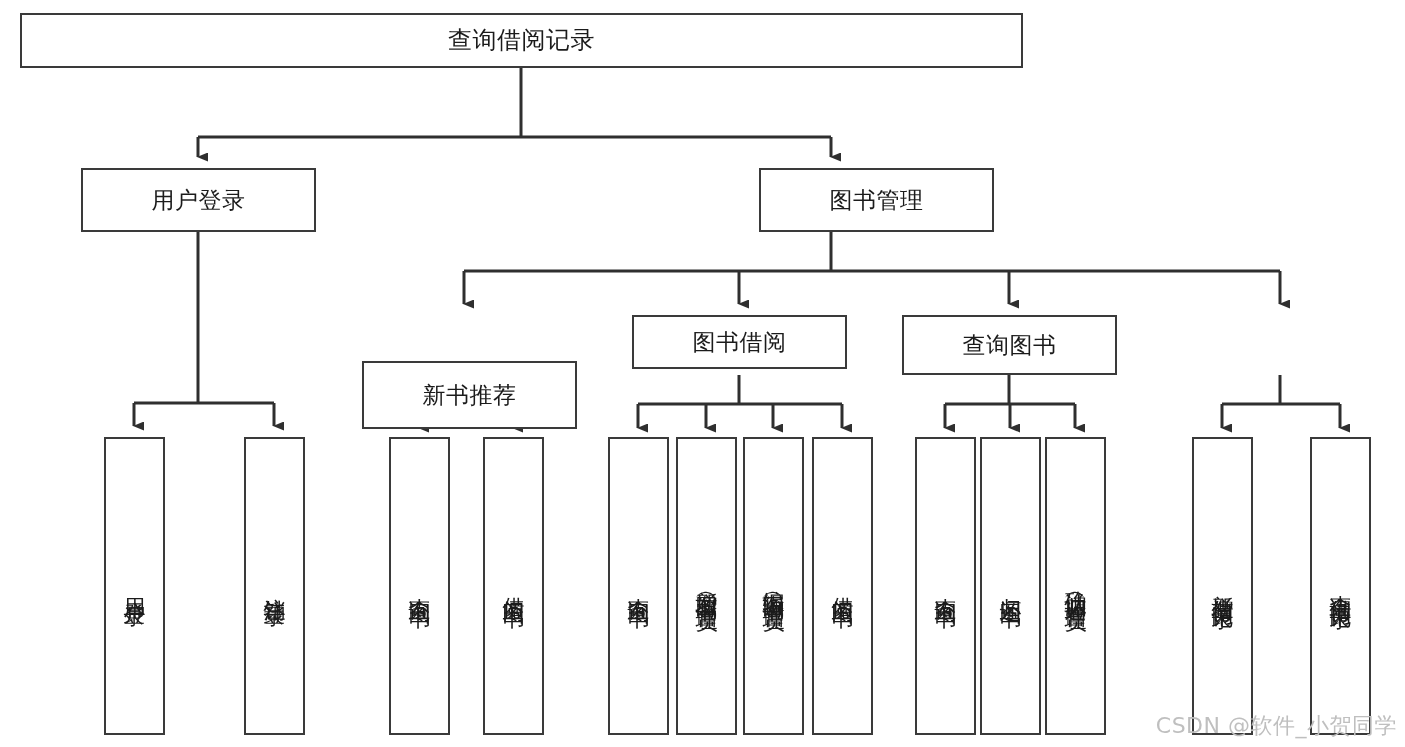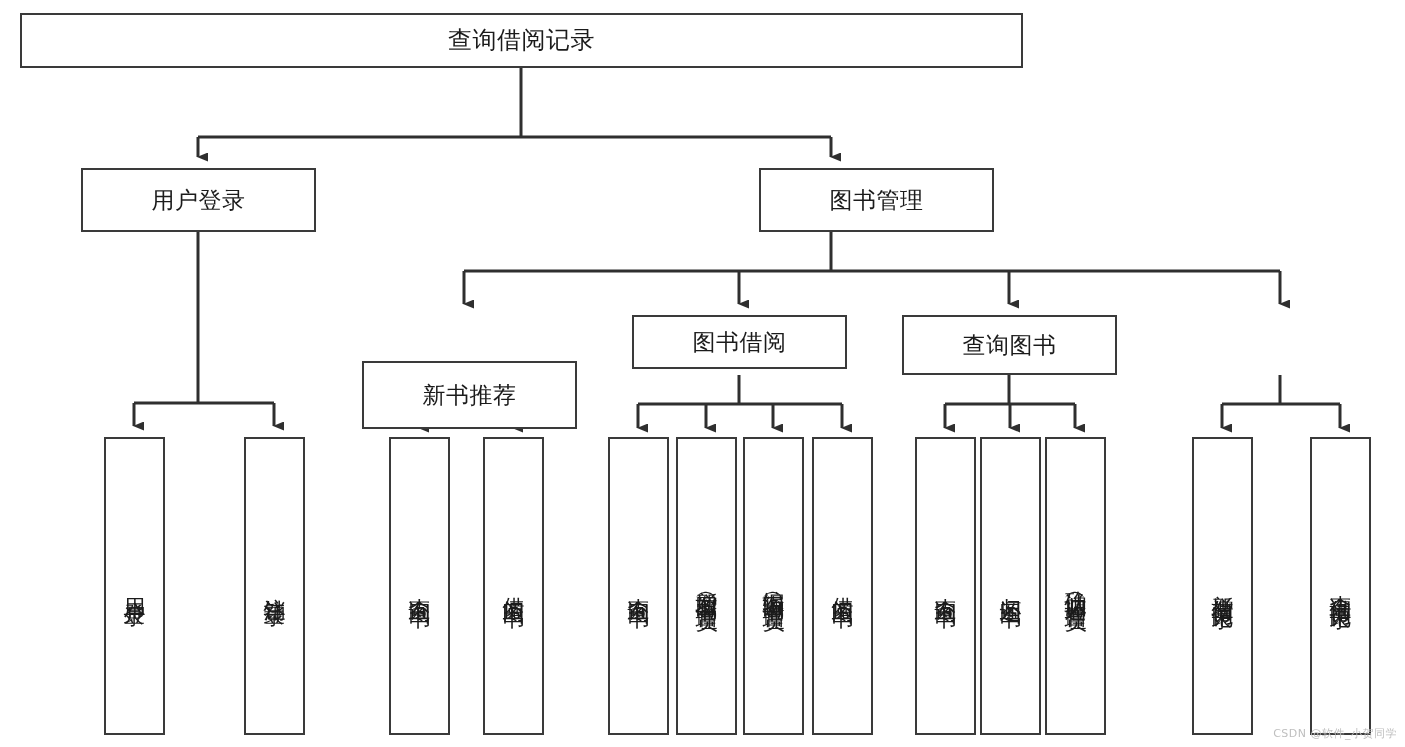--- a/index.html
+++ b/index.html
@@ -58,21 +58,21 @@
     writing-mode: vertical-rl;
     text-orientation: upright;
     font-size: 22px;
     letter-spacing: 3px;
     line-height: 1;
   }
   #watermark {
     position: absolute;
     right: 8px;
     bottom: 6px;
-    font-size: 11px;
+    font-size: 22px;
     color: #bfbfbf;
     letter-spacing: 0.5px;
     z-index: 5;
     white-space: nowrap;
     font-family: "DejaVu Sans", "Liberation Sans", sans-serif;
   }
 </style>
 </head>
 <body>
 

